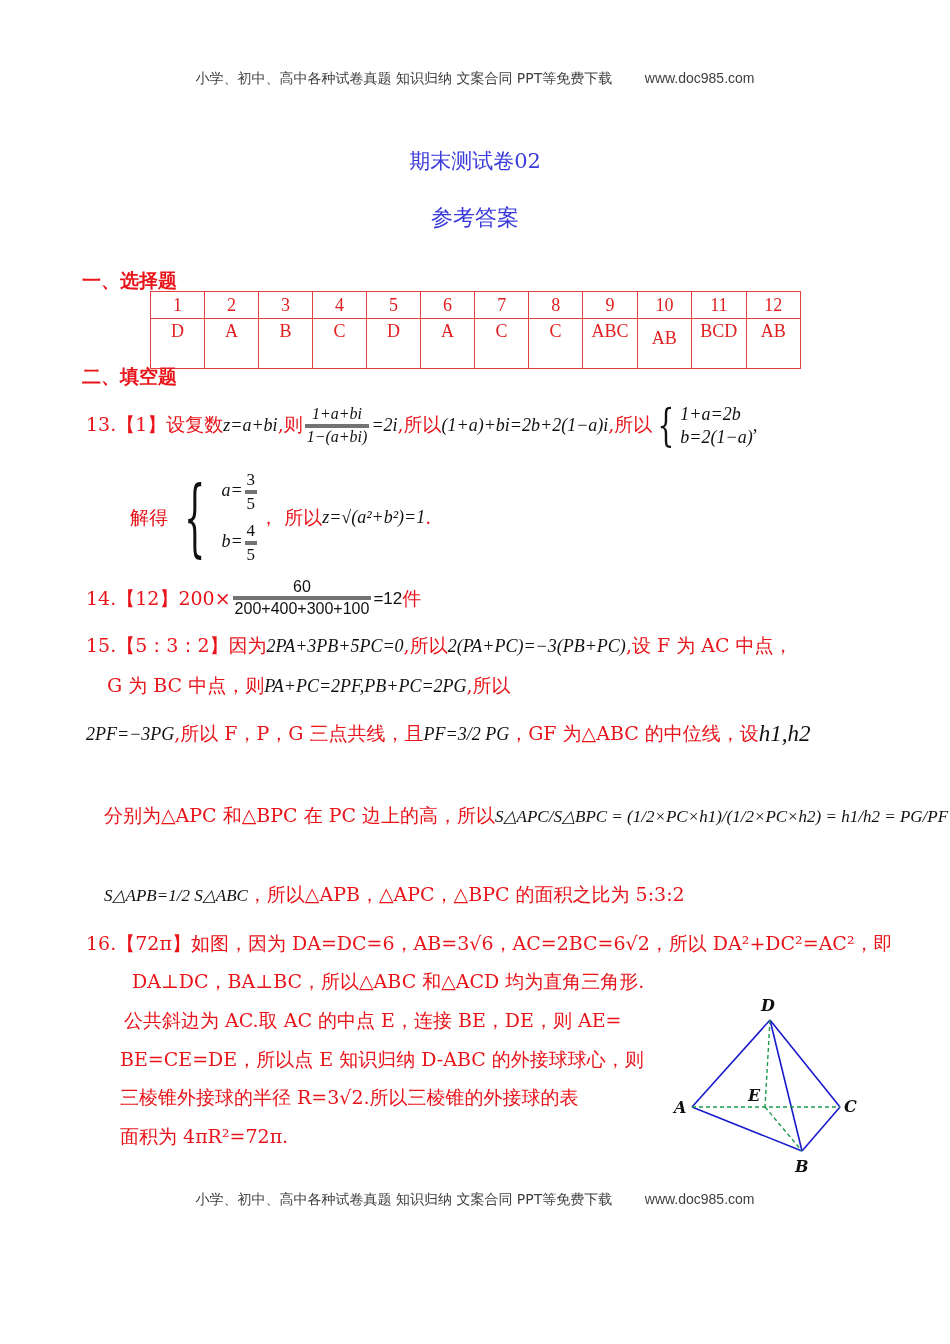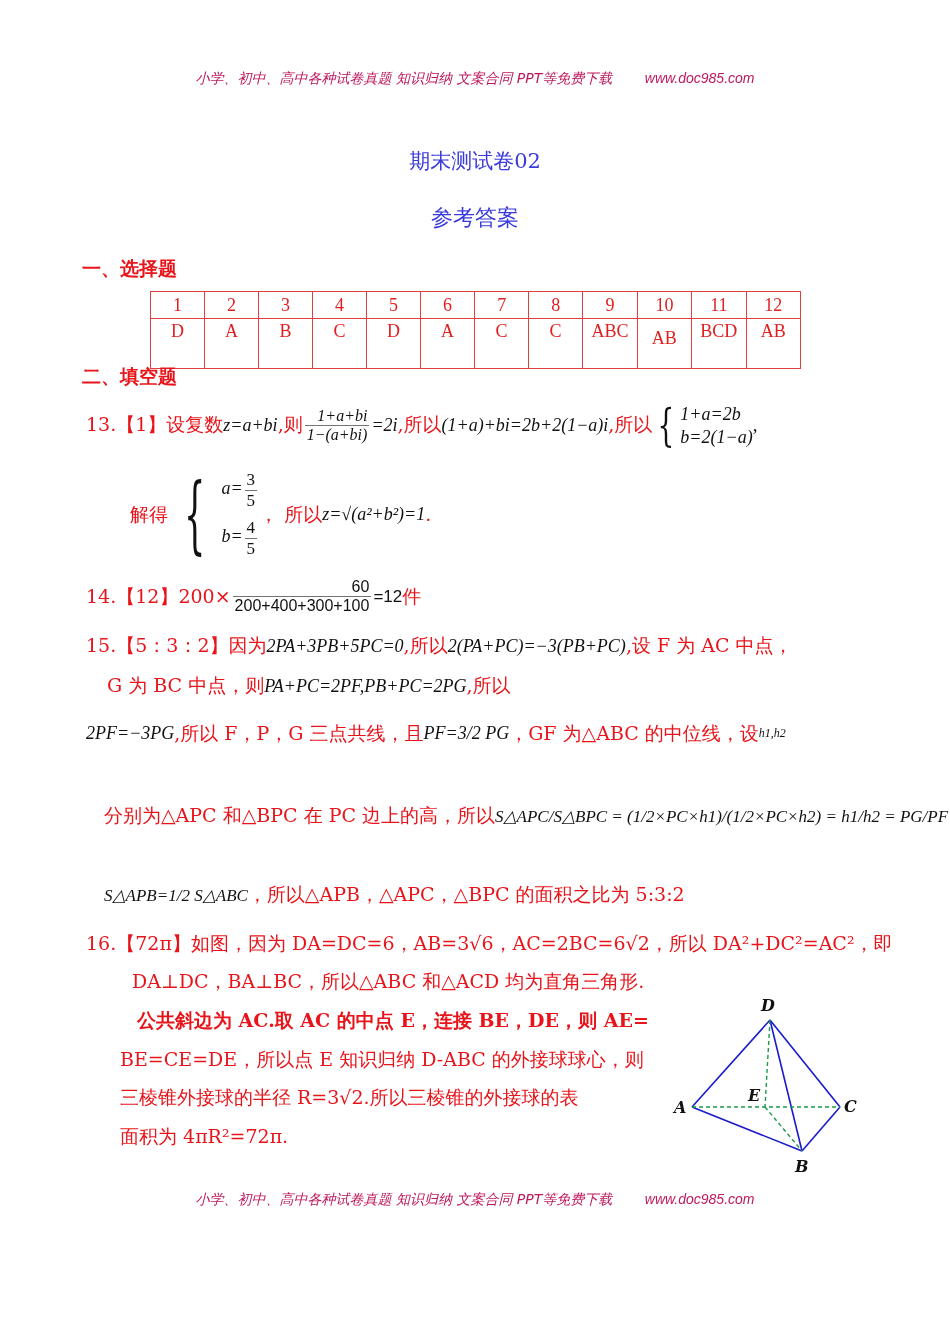--- a/index.html
+++ b/index.html
@@ -1,52 +1,52 @@
 <!DOCTYPE html>
 <html><head>
 <meta charset="utf-8">
 <style>
   html, body { margin: 0; padding: 0; background: #ffffff; }
   body { width: 950px; height: 1344px; position: relative; overflow: hidden;
          font-family: "DejaVu Serif", "Liberation Serif", serif; }
   .abs { position: absolute; }
-  .hdr { left: 0; width: 950px; text-align: center; font-size: 14px; color: #be185d;
-         font-family: "DejaVu Sans", sans-serif; font-style: italic; }
+  .hdr { left: 0; width: 950px; text-align: center; font-size: 14px; color: #404040;
+         font-family: "DejaVu Sans", sans-serif; }
   .hdr .url { margin-left: 28px; font-family: "Liberation Sans", sans-serif; }
   .title { left: 0; width: 950px; text-align: center; color: #3a3adb; font-size: 21px; }
   .section { left: 82px; color: #e8141a; font-weight: bold; font-size: 19px;
              font-family: "DejaVu Sans", sans-serif; }
   table.ans { position: absolute; left: 150px; top: 291px; border-collapse: collapse;
               width: 651px; color: #e02020; font-size: 18px;
               font-family: "Liberation Serif", serif; }
   table.ans td { border: 1px solid #e04040; text-align: center; padding: 0; width: 54px; }
   table.ans tr.h td { height: 26px; }
   table.ans tr.v td { height: 40px; vertical-align: top; padding-top: 2px; }
   .blk { color: #111; font-family: "Liberation Serif", serif; }
   .it { font-style: italic; }
   .line { font-size: 19px; color: #e8141a; white-space: nowrap; line-height: 1; }
   .frac { display: inline-block; vertical-align: middle; text-align: center; margin: 0 2px; }
-  .frac .n { display: block; border-bottom: 1px solid #737373; padding: 0 2px; line-height: 1.15; text-align: right; }
+  .frac .n { display: block; border-bottom: 4px solid #737373; padding: 0 2px; line-height: 1.15; }
   .frac .d { display: block; padding: 0 2px; line-height: 1.15; }
   .brace { display: inline-block; vertical-align: middle; font-size: 44px; line-height: 1;
            color: #111; font-weight: 100; transform: scaleX(0.6); }
   .sys { display: inline-block; vertical-align: middle; line-height: 1.25; font-size: 18px; }
 </style>
 </head>
 <body>
 
 <div class="abs hdr" style="top:70px;">
   <span>小学、初中、高中各种试卷真题  知识归纳  文案合同  PPT等免费下载</span>
   <span class="url">www.doc985.com</span>
 </div>
 
 <div class="abs title" style="top:147px;">期末测试卷02</div>
 <div class="abs title" style="top:203px; font-size:22px;">参考答案</div>
 
-<div class="abs section" style="top:256px;">一、选择题</div>
+<div class="abs section" style="top:268px;">一、选择题</div>
 
 <table class="ans">
   <tbody>
       <tr class="h">
     <td>1</td>
     <td>2</td>
     <td>3</td>
     <td>4</td>
     <td>5</td>
     <td>6</td>
@@ -90,36 +90,36 @@
 
 <div class="abs line" style="left:86px; top:636px;">
   <span>15.</span><span>【5：3：2】</span><span>因为</span><span class="blk it" style="font-size:18px;">2PA+3PB+5PC=0</span><span>,所以</span><span class="blk it" style="font-size:18px;margin-top:28px;">2(PA+PC)=−3(PB+PC)</span><span>,设 F 为 AC 中点，</span>
 </div>
 
 <div class="abs line" style="left:107px; top:676px;text-align:right;">
   <span>G 为 BC 中点，则</span><span class="blk it" style="font-size:18px;">PA+PC=2PF,PB+PC=2PG</span><span>,所以</span>
 </div>
 
 <div class="abs line" style="left:86px; top:722px;">
-  <span class="blk it" style="font-size:18px; vertical-align:middle;">2PF=−3PG</span><span style="vertical-align:middle;">,所以 F，P，G 三点共线，且</span><span class="blk it" style="font-size:18px; vertical-align:middle;">PF=3/2 PG</span><span style="vertical-align:middle;">，GF 为△ABC 的中位线，设</span><span class="blk it" style="font-size:12px; vertical-align:middle;">h1,h2</span>
+  <span class="blk it" style="font-size:18px; vertical-align:middle;">2PF=−3PG</span><span style="vertical-align:middle;">,所以 F，P，G 三点共线，且</span><span class="blk it" style="font-size:18px; vertical-align:middle;">PF=3/2 PG</span><span style="vertical-align:middle;">，GF 为△ABC 的中位线，设</span><span class="blk it" style="font-size:23px; vertical-align:middle;">h1,h2</span>
 </div>
 
 <div class="abs line" style="left:104px; top:806px;">
   <span>分别为△APC 和△BPC 在 PC 边上的高，所以</span><span class="blk it" style="font-size:17px;">S△APC/S△BPC = (1/2×PC×h1)/(1/2×PC×h2) = h1/h2 = PG/PF = 3/2</span>
 </div>
 
 <div class="abs line" style="left:104px; top:885px;">
   <span class="blk it" style="font-size:17px;">S△APB=1/2 S△ABC</span><span>，所以△APB，△APC，△BPC 的面积之比为 5:3:2</span>
 </div>
 
 <div class="abs line" style="left:86px; top:934px;">
   <span>16.</span><span>【72π】</span><span>如图，因为 DA=DC=6，AB=3√6，AC=2BC=6√2，所以 DA²+DC²=AC²，即</span>
 </div>
 <div class="abs line" style="left:120px; top:972px;margin-left:12px;">DA⊥DC，BA⊥BC，所以△ABC 和△ACD 均为直角三角形.</div>
-<div class="abs line" style="left:137px; top:1011px;font-weight:bold;">公共斜边为 AC.取 AC 的中点 E，连接 BE，DE，则 AE=</div>
+<div class="abs line" style="left:124px; top:1011px;">公共斜边为 AC.取 AC 的中点 E，连接 BE，DE，则 AE=</div>
 <div class="abs line" style="left:120px; top:1050px;">BE=CE=DE，所以点 E 知识归纳 D-ABC 的外接球球心，则</div>
 <div class="abs line" style="left:120px; top:1088px;">三棱锥外接球的半径 R=3√2.所以三棱锥的外接球的表</div>
 <div class="abs line" style="left:120px; top:1127px;">面积为 4πR²=72π.</div>
 
 <svg class="abs" style="left:660px; top:990px;" width="210" height="190" viewBox="0 0 210 190">
   <g stroke="#1a1acc" stroke-width="1.6" fill="none">
     <line x1="110" y1="30" x2="32" y2="117"></line>
     <line x1="110" y1="30" x2="180" y2="117"></line>
     <line x1="110" y1="30" x2="142" y2="161"></line>
     <line x1="32" y1="117" x2="142" y2="161"></line>

